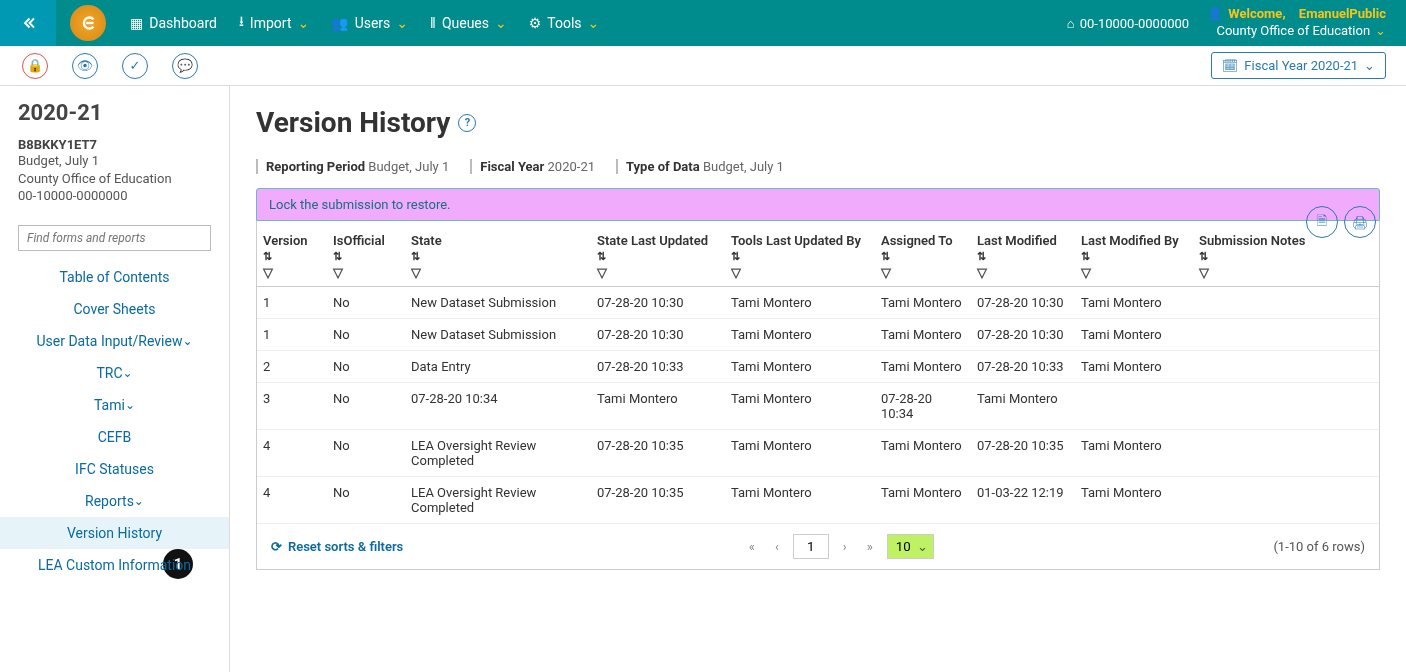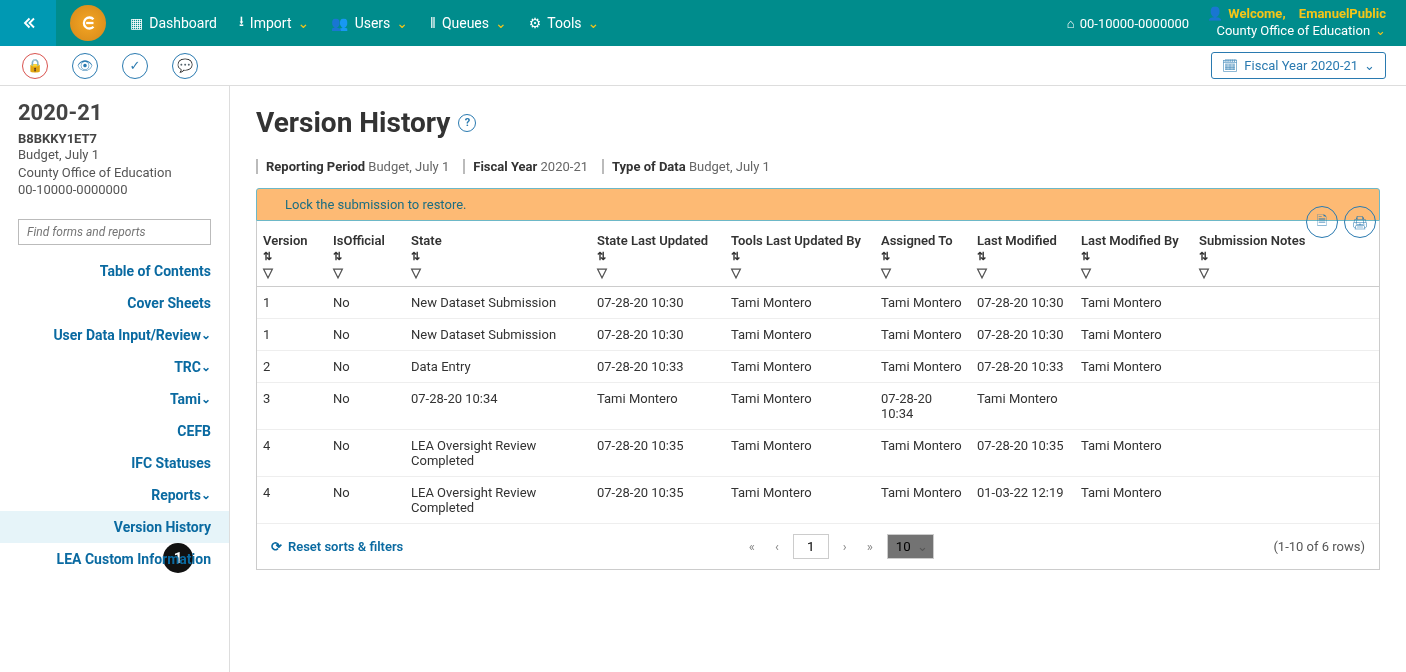--- a/index.html
+++ b/index.html
@@ -18,54 +18,54 @@
 .subbar{display:flex;align-items:center;height:40px;border-bottom:1px solid #ddd;background:#fff}
 .icon-tabs{display:flex;gap:24px;padding:0 22px;align-items:center;width:230px}
 .icon-circle{width:26px;height:26px;border:1.5px solid;border-radius:50%;display:flex;align-items:center;justify-content:center;font-size:13px;color:inherit}
 .ic-red{color:#d9534f;border-color:#d9534f}
 .ic-blue{color:#2a7ab0;border-color:#2a7ab0}
 .fy-btn{margin-left:auto;margin-right:20px;border:1px solid #2a7ab0;color:#2a7ab0;padding:5px 10px;border-radius:3px;display:flex;align-items:center;gap:6px;cursor:pointer;font-size:13px}
 .main{display:flex;flex:1;overflow:hidden}
 .sidebar{width:230px;border-right:1px solid #ddd;padding:8px 0;display:flex;flex-direction:column;overflow:auto}
 .side-head{padding:6px 18px 12px}
 .year-lbl{font-size:22px;font-weight:700;color:#444}
-.sub-code{font-weight:700;color:#444;font-size:13px;margin-top:6px}
+.sub-code{font-weight:700;color:#444;font-size:13px;margin-top:12px}
 .sub-meta{color:#555;font-size:13px;line-height:1.35}
 .search-box{margin:8px 18px 10px}
 .search-box input{width:100%;padding:5px 8px;border:1px solid #bbb;font-style:italic;color:#888;font-size:12px}
 .side-nav{display:flex;flex-direction:column}
-.side-link{display:flex;align-items:center;justify-content:flex-end;padding:8px 18px;color:#0a6aa1;font-weight:700;font-size:14px;cursor:pointer}
+.side-link{display:flex;align-items:center;justify-content:center;padding:8px 18px;color:#0a6aa1;font-weight:400;font-size:14px;cursor:pointer}
 .side-link.active{background:#e6f4f9}
 .side-link .chev{color:#0a6aa1;font-size:12px}
 .badge-num{position:absolute;right:36px;width:30px;height:30px;border-radius:50%;background:#111;color:#fff;display:flex;align-items:center;justify-content:center;font-weight:700;font-size:15px}
 .side-link-wrap{position:relative}
 .content{flex:1;padding:20px 26px;overflow:auto}
 .page-title{font-size:28px;font-weight:700;color:#333;margin-bottom:20px;display:flex;align-items:center;gap:8px}
 .help-ic{width:18px;height:18px;border:1.5px solid #2a7ab0;border-radius:50%;display:inline-flex;align-items:center;justify-content:center;color:#2a7ab0;font-size:11px}
 .action-btns{position:absolute;right:30px;top:120px;display:flex;gap:6px}
 .act-btn{width:32px;height:32px;border:1px solid #2a7ab0;border-radius:50%;display:flex;align-items:center;justify-content:center;color:#2a7ab0;cursor:pointer}
-.meta-row{display:flex;gap:14px;color:#333;font-size:13px;margin-bottom:14px;border-left:2px solid #bbb;padding-left:8px}
+.meta-row{display:flex;gap:21px;color:#333;font-size:13px;margin-bottom:14px;border-left:2px solid #bbb;padding-left:8px}
 .meta-row .grp{border-left:2px solid #bbb;padding-left:8px}
 .meta-row .grp:first-child{border:none;padding-left:0}
 .meta-row b{font-weight:700;color:#333}
 .meta-row span{color:#666}
-.notice{background:#fdba74;border:1px solid #6db8c7;color:#1b6d82;padding:8px 28px;border-radius:3px 3px 0 0;font-size:13px}
+.notice{background:#f0abfc;border:1px solid #6db8c7;color:#1b6d82;padding:8px 12px;border-radius:3px 3px 0 0;font-size:13px}
 .grid{border:1px solid #ccc;border-top:none}
 .ghead{display:grid;grid-template-columns:70px 78px 186px 134px 150px 96px 104px 118px 120px;border-bottom:1px solid #ccc;font-weight:600;color:#333;font-size:13px}
 .ghead>div{padding:12px 6px 6px}
 .sorter{font-size:11px;color:#333;margin-top:2px}
 .filt{font-size:13px;color:#555;margin-top:2px}
 .grow{display:grid;grid-template-columns:70px 78px 186px 134px 150px 96px 104px 118px 120px;border-bottom:1px solid #eee;font-size:13px;color:#333}
 .grow>div{padding:8px 6px}
 .gfoot{display:flex;align-items:center;padding:10px 14px;gap:10px}
 .reset{color:#0a6aa1;font-weight:600;display:flex;align-items:center;gap:6px;cursor:pointer}
 .pager{margin:0 auto;display:flex;align-items:center;gap:8px;color:#888}
 .pager .pbtn{padding:2px 6px;cursor:pointer}
 .pager input{width:36px;text-align:center;border:1px solid #ccc;padding:4px}
-.pager select{border:1px solid #ccc;padding:4px 22px 4px 8px;appearance:none;background:#737373}
+.pager select{border:1px solid #ccc;padding:4px 22px 4px 8px;appearance:none;background:#bef264}
 .page-sel{position:relative;display:inline-flex;align-items:center}
 .page-sel .caret{position:absolute;right:6px;pointer-events:none;color:#555}
 .rows-info{color:#555}
 svg{display:block}
 </style>
 </head>
 <body>
 
 <div class="app">
   <div class="topbar">

